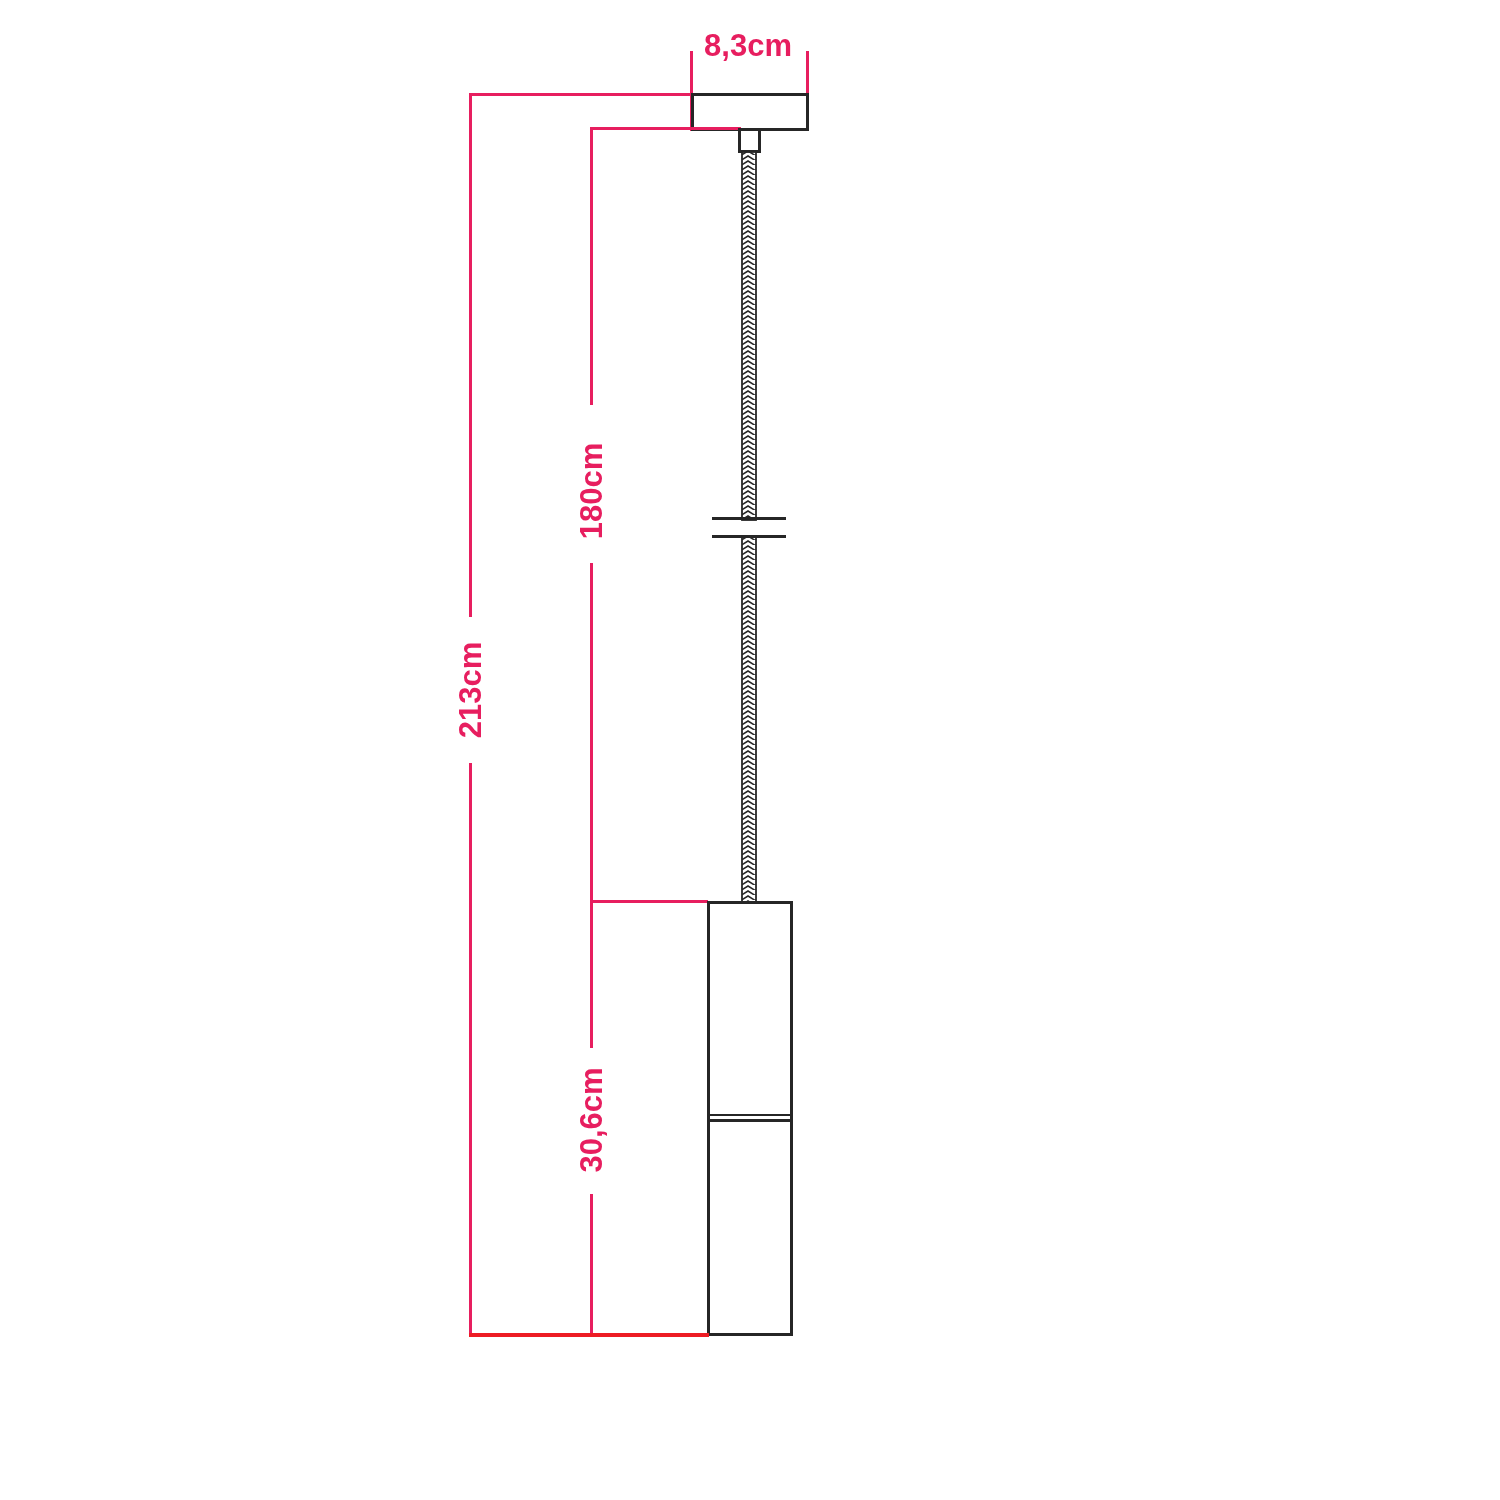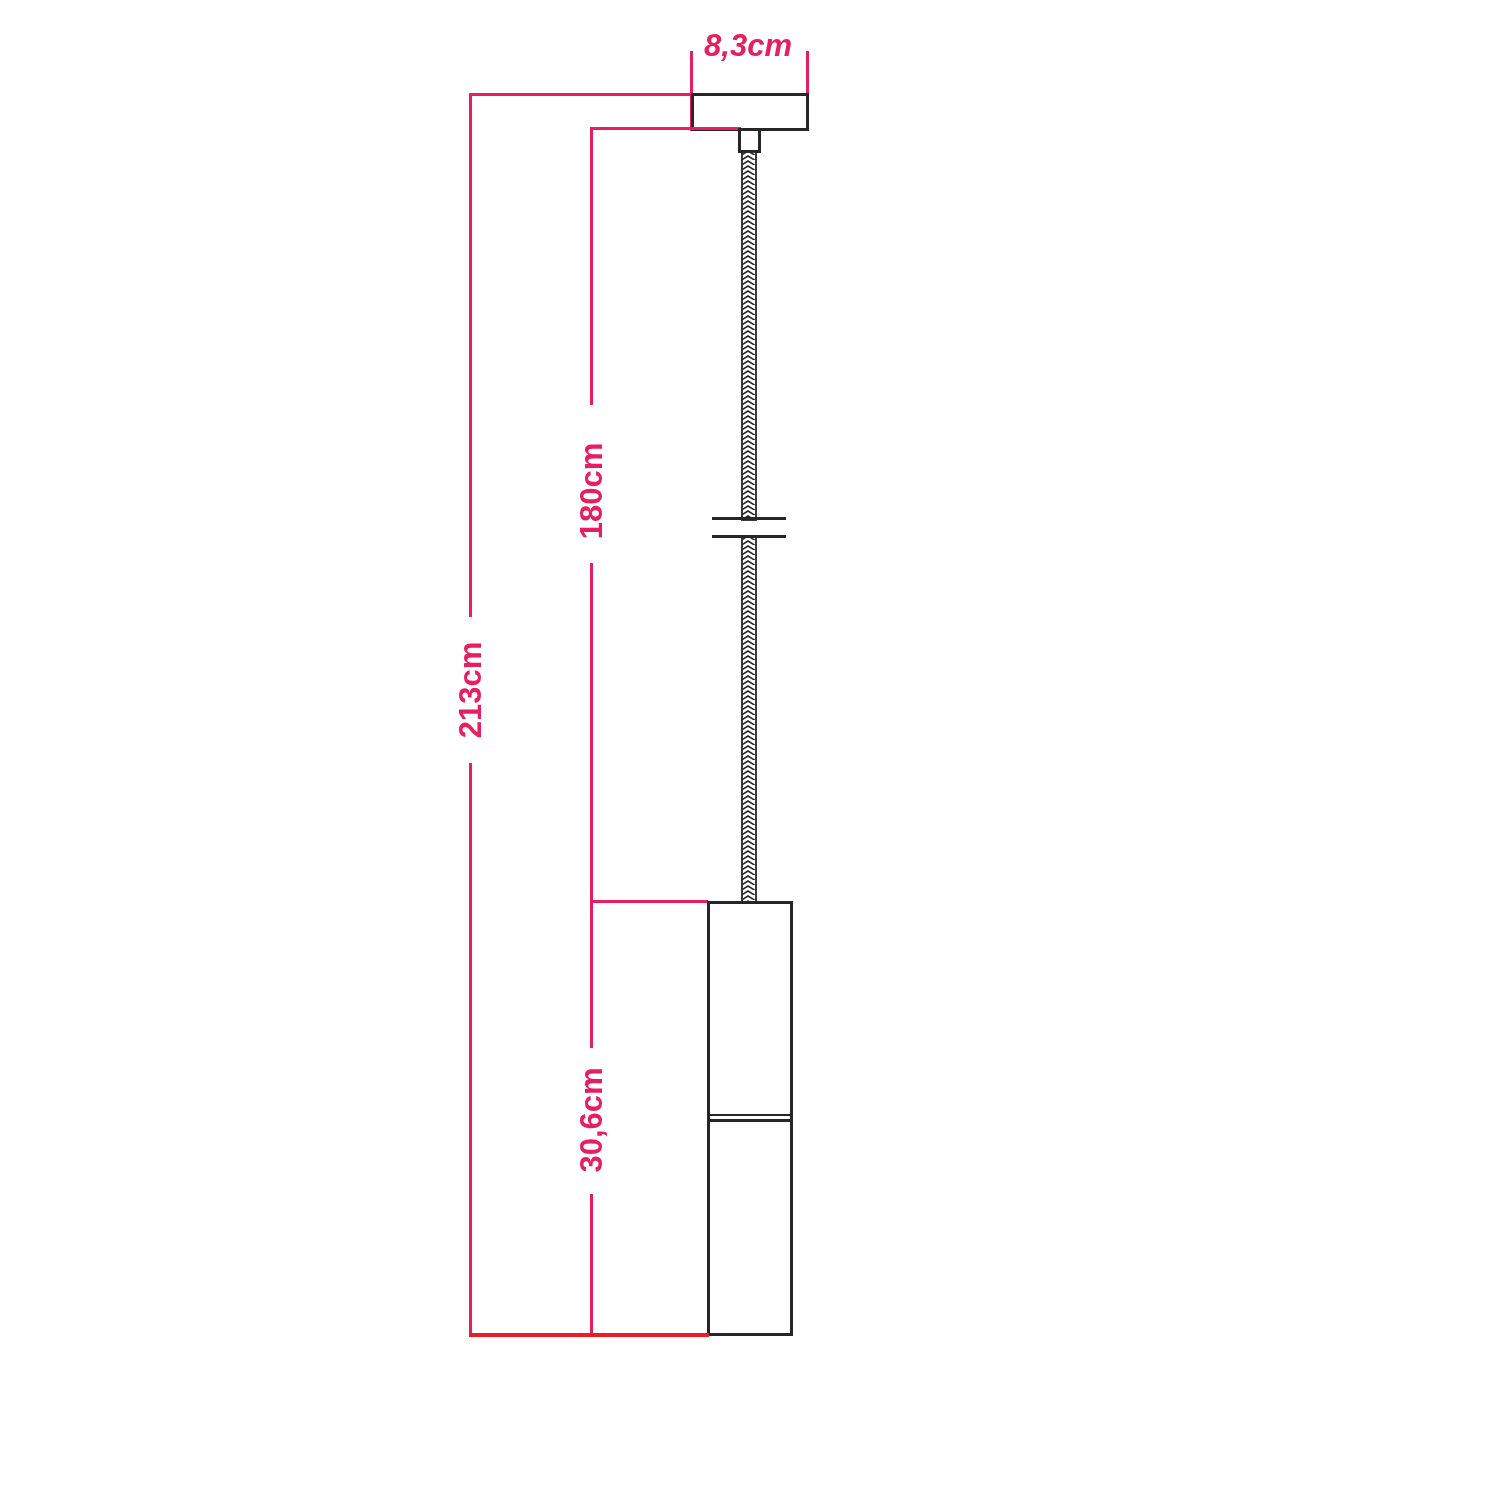--- a/index.html
+++ b/index.html
@@ -78,21 +78,21 @@
   <div class="abs ink-line" style="left:712px;top:517px;width:74px;height:3px;"></div>
   <div class="abs ink-line" style="left:712px;top:535px;width:74px;height:3px;"></div>
 
   <div class="abs part" style="left:707px;top:901px;width:86px;height:435px;">
     <div class="abs ink-line" style="left:0;top:210px;width:80px;height:2px;"></div>
     <div class="abs ink-line" style="left:0;top:215px;width:80px;height:3px;"></div>
   </div>
 
   <div class="abs red" style="left:469px;top:1333px;width:240px;height:4px;"></div>
 
-  <div class="dim-label" style="left:748px;top:45px;font-style:italic;">8,3cm</div>
+  <div class="dim-label" style="left:748px;top:45px;">8,3cm</div>
 
   <div class="dim-label vertical" style="left:470px;top:690px;">213cm</div>
 
   <div class="dim-label vertical" style="left:591px;top:491px;">180cm</div>
 
   <div class="dim-label vertical" style="left:591px;top:1120px;">30,6cm</div>
 
 </div>
 
 </body></html>

